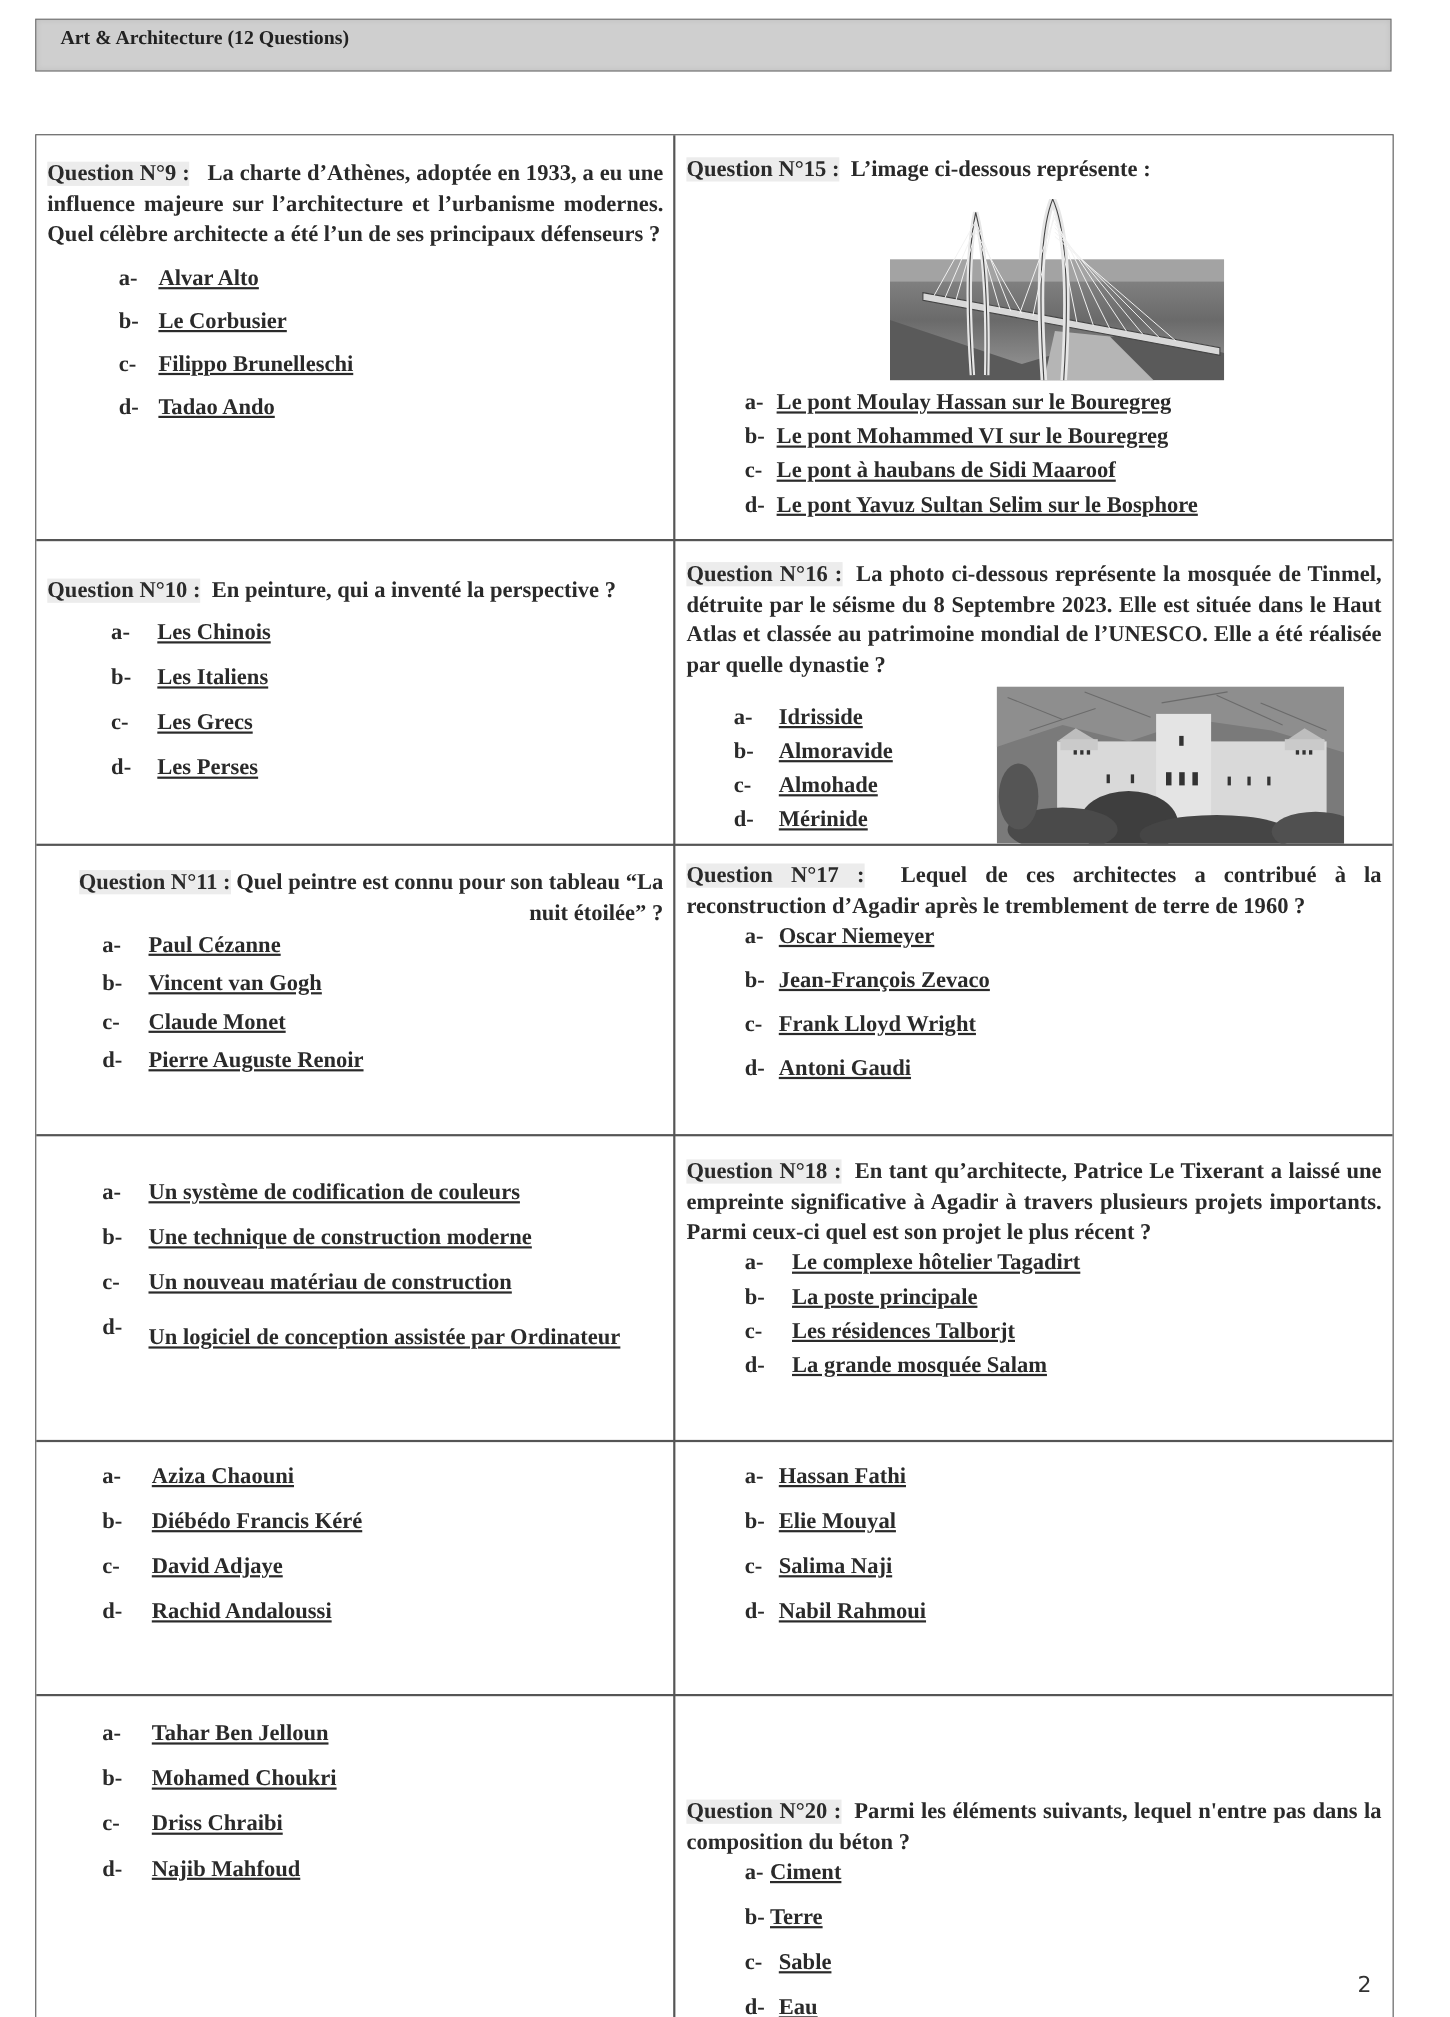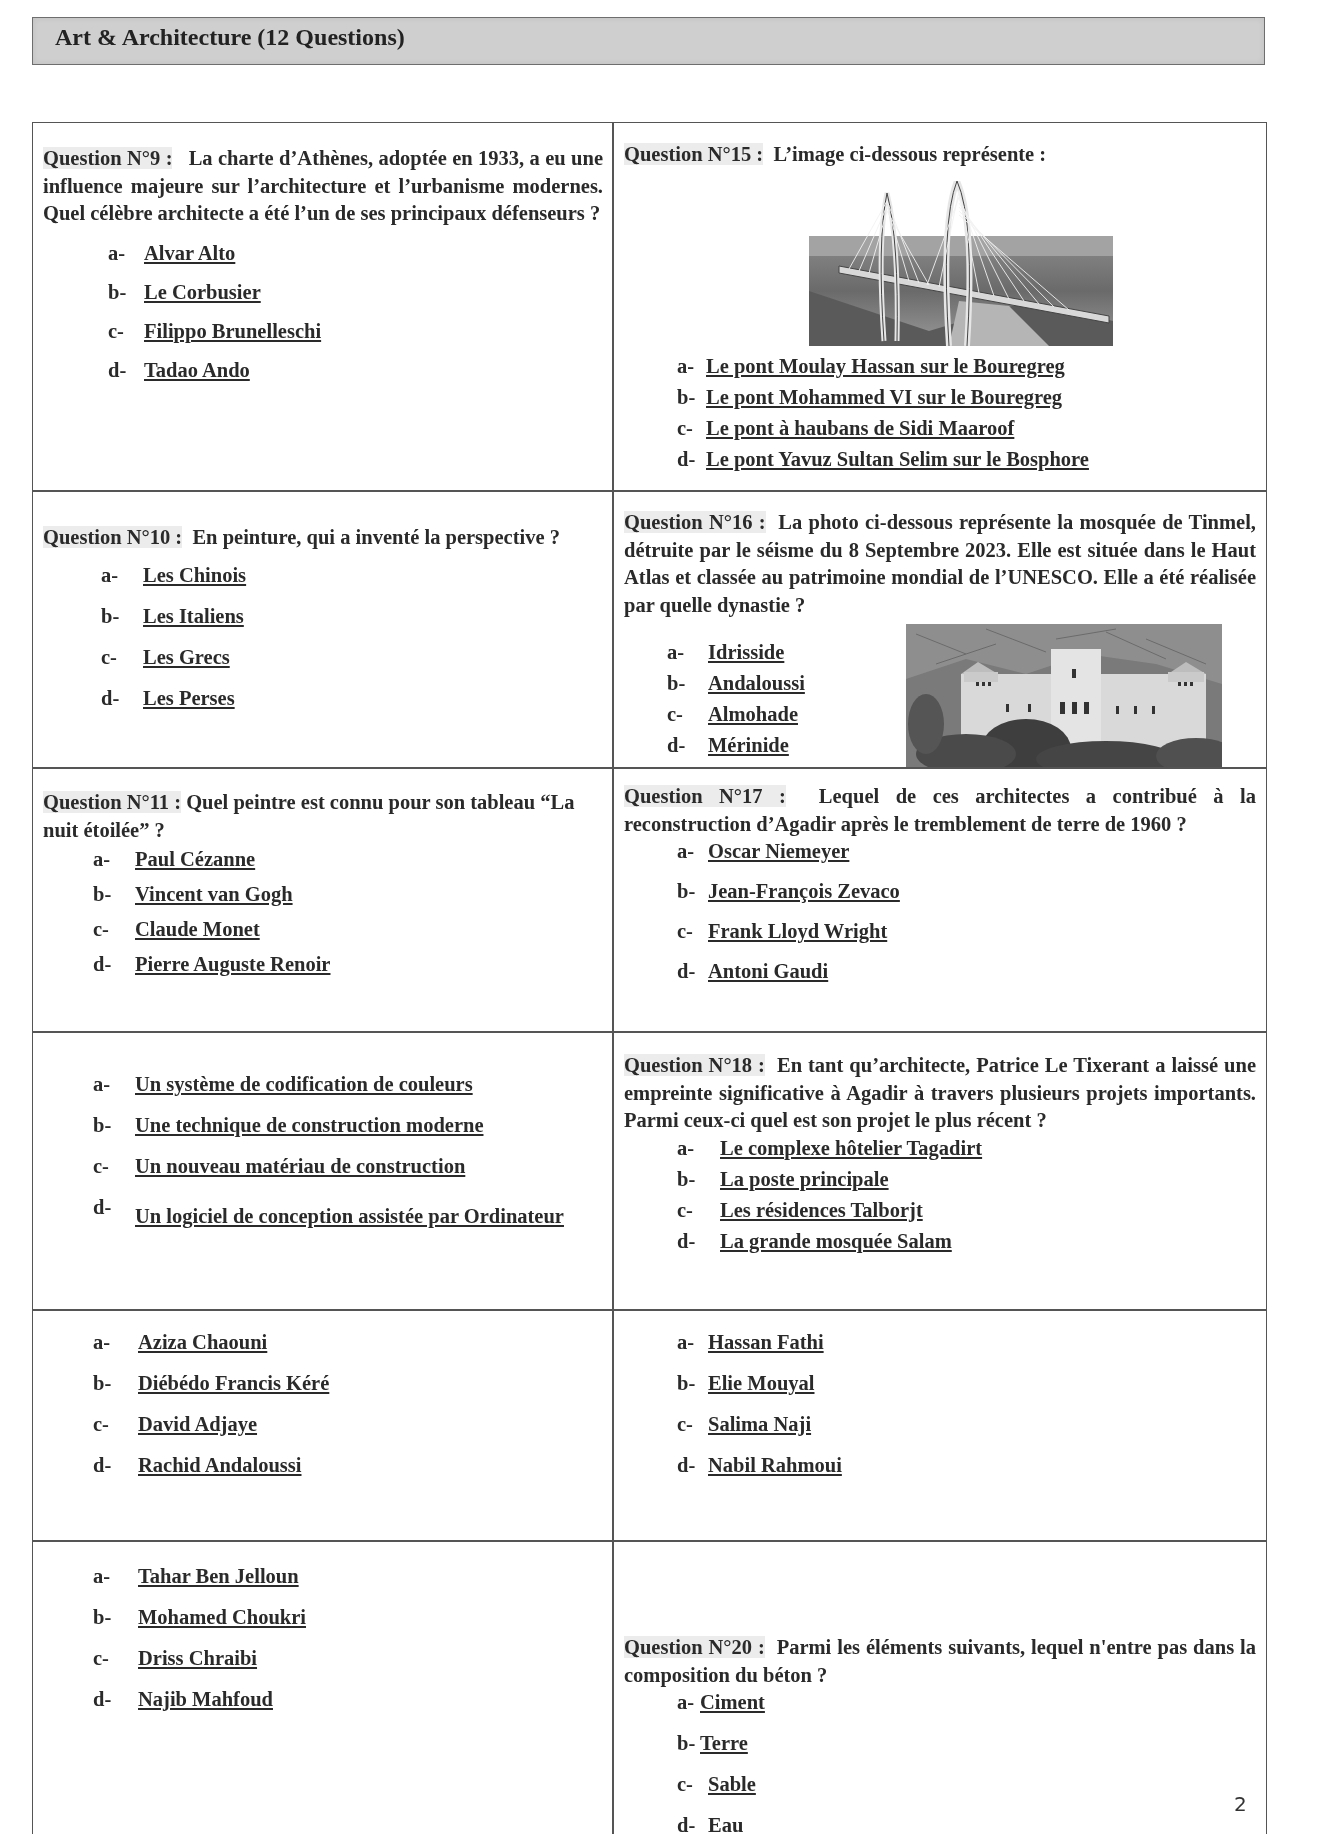--- a/index.html
+++ b/index.html
@@ -10,21 +10,21 @@
   }
   .header-band {
     position: absolute; left: 32px; top: 17px; width: 1233px; height: 48px;
     background: #cfcfcf;
     border: 1.5px solid #6e6e6e;
     box-sizing: border-box;
     box-shadow: inset 0 0 6px rgba(0,0,0,0.08);
   }
   .header-title {
     position: absolute; left: 22px; top: 6px;
-    font-size: 24px; font-weight: bold; color: #222;
+    font-size: 18px; font-weight: bold; color: #222;
     white-space: nowrap;
   }
   .qtable {
     position: absolute; left: 32px; top: 122px; width: 1235px; height: 1743px;
     border: 1.5px solid #555; box-sizing: border-box;
   }
   .vdiv { position: absolute; left: 579px; top: 0; bottom: 0; width: 1.5px; background: #555; }
   .hdiv { position: absolute; left: 0; right: 0; height: 1.5px; background: #555; }
   .cell { position: absolute; box-sizing: border-box; }
   .cell.left { left: 10px; width: 560px; }
@@ -136,21 +136,21 @@
       <li class="opt" style="height:41px; padding-left:58px"><span class="letter">b-</span><span class="otext" style="left:100px">Les Italiens</span></li>
       <li class="opt" style="height:41px; padding-left:58px"><span class="letter">c-</span><span class="otext" style="left:100px">Les Grecs</span></li>
       <li class="opt" style="height:41px; padding-left:58px"><span class="letter">d-</span><span class="otext" style="left:100px">Les Perses</span></li>
     </ul>
   </div>
 
   <div class="cell right" style="top:386px">
     <p class="qtext"><span class="qlabel">Question N°16 :</span>&nbsp;&nbsp;<span>La photo ci-dessous représente la mosquée de Tinmel, détruite par le séisme du 8 Septembre 2023. Elle est située dans le Haut Atlas et classée au patrimoine mondial de l’UNESCO. Elle a été réalisée par quelle dynastie ?</span></p>
     <ul class="opts" style="margin-top:22px">
       <li class="opt" style="height:31px; padding-left:43px"><span class="letter">a-</span><span class="otext" style="left:84px">Idrisside</span></li>
-      <li class="opt" style="height:31px; padding-left:43px"><span class="letter">b-</span><span class="otext" style="left:84px">Andaloussi</span></li>
+      <li class="opt" style="height:31px; padding-left:43px"><span class="letter">b-</span><span class="otext" style="left:84px">Almoravide</span></li>
       <li class="opt" style="height:31px; padding-left:43px"><span class="letter">c-</span><span class="otext" style="left:84px">Almohade</span></li>
       <li class="opt" style="height:31px; padding-left:43px"><span class="letter">d-</span><span class="otext" style="left:84px">Mérinide</span></li>
     </ul>
   </div>
   <div class="photo" style="left:873px; top:501px; width:316px; height:143px;">
     <svg width="316" height="143" viewBox="0 0 316 143">
       <rect x="0" y="0" width="316" height="143" fill="#7a7a7a"></rect>
       <polygon points="0,0 316,0 316,60 250,40 180,30 120,50 60,35 0,55" fill="#8e8e8e"></polygon>
       <g stroke="#5c5c5c" stroke-width="1" opacity="0.7">
         <line x1="10" y1="10" x2="60" y2="30"></line>
@@ -187,21 +187,21 @@
 
       <ellipse cx="120" cy="125" rx="45" ry="30" fill="#3e3e3e"></ellipse>
       <ellipse cx="60" cy="130" rx="50" ry="20" fill="#4a4a4a"></ellipse>
       <ellipse cx="200" cy="135" rx="70" ry="18" fill="#454545"></ellipse>
       <ellipse cx="290" cy="132" rx="40" ry="18" fill="#505050"></ellipse>
       <ellipse cx="20" cy="100" rx="18" ry="30" fill="#555"></ellipse>
     </svg>
   </div>
 
   <div class="cell left" style="top:666px">
-    <p class="qtext" style="text-align:left"><span class="qlabel">Question N°11 :</span> <span>Quel peintre est connu pour son tableau “La nuit étoilée” ?</span></p>
+    <p class="qtext" style="text-align:right"><span class="qlabel">Question N°11 :</span> <span>Quel peintre est connu pour son tableau “La nuit étoilée” ?</span></p>
     <ul class="opts" style="margin-top:4px">
       <li class="opt" style="height:35px; padding-left:50px"><span class="letter">a-</span><span class="otext" style="left:92px">Paul Cézanne</span></li>
       <li class="opt" style="height:35px; padding-left:50px"><span class="letter">b-</span><span class="otext" style="left:92px">Vincent van Gogh</span></li>
       <li class="opt" style="height:35px; padding-left:50px"><span class="letter">c-</span><span class="otext" style="left:92px">Claude Monet</span></li>
       <li class="opt" style="height:35px; padding-left:50px"><span class="letter">d-</span><span class="otext" style="left:92px">Pierre Auguste Renoir</span></li>
     </ul>
   </div>
 
   <div class="cell right" style="top:660px">
     <p class="qtext"><span class="qlabel">Question N°17 :</span>&nbsp;&nbsp;<span>Lequel de ces architectes a contribué à la reconstruction d’Agadir après le tremblement de terre de 1960 ?</span></p>

